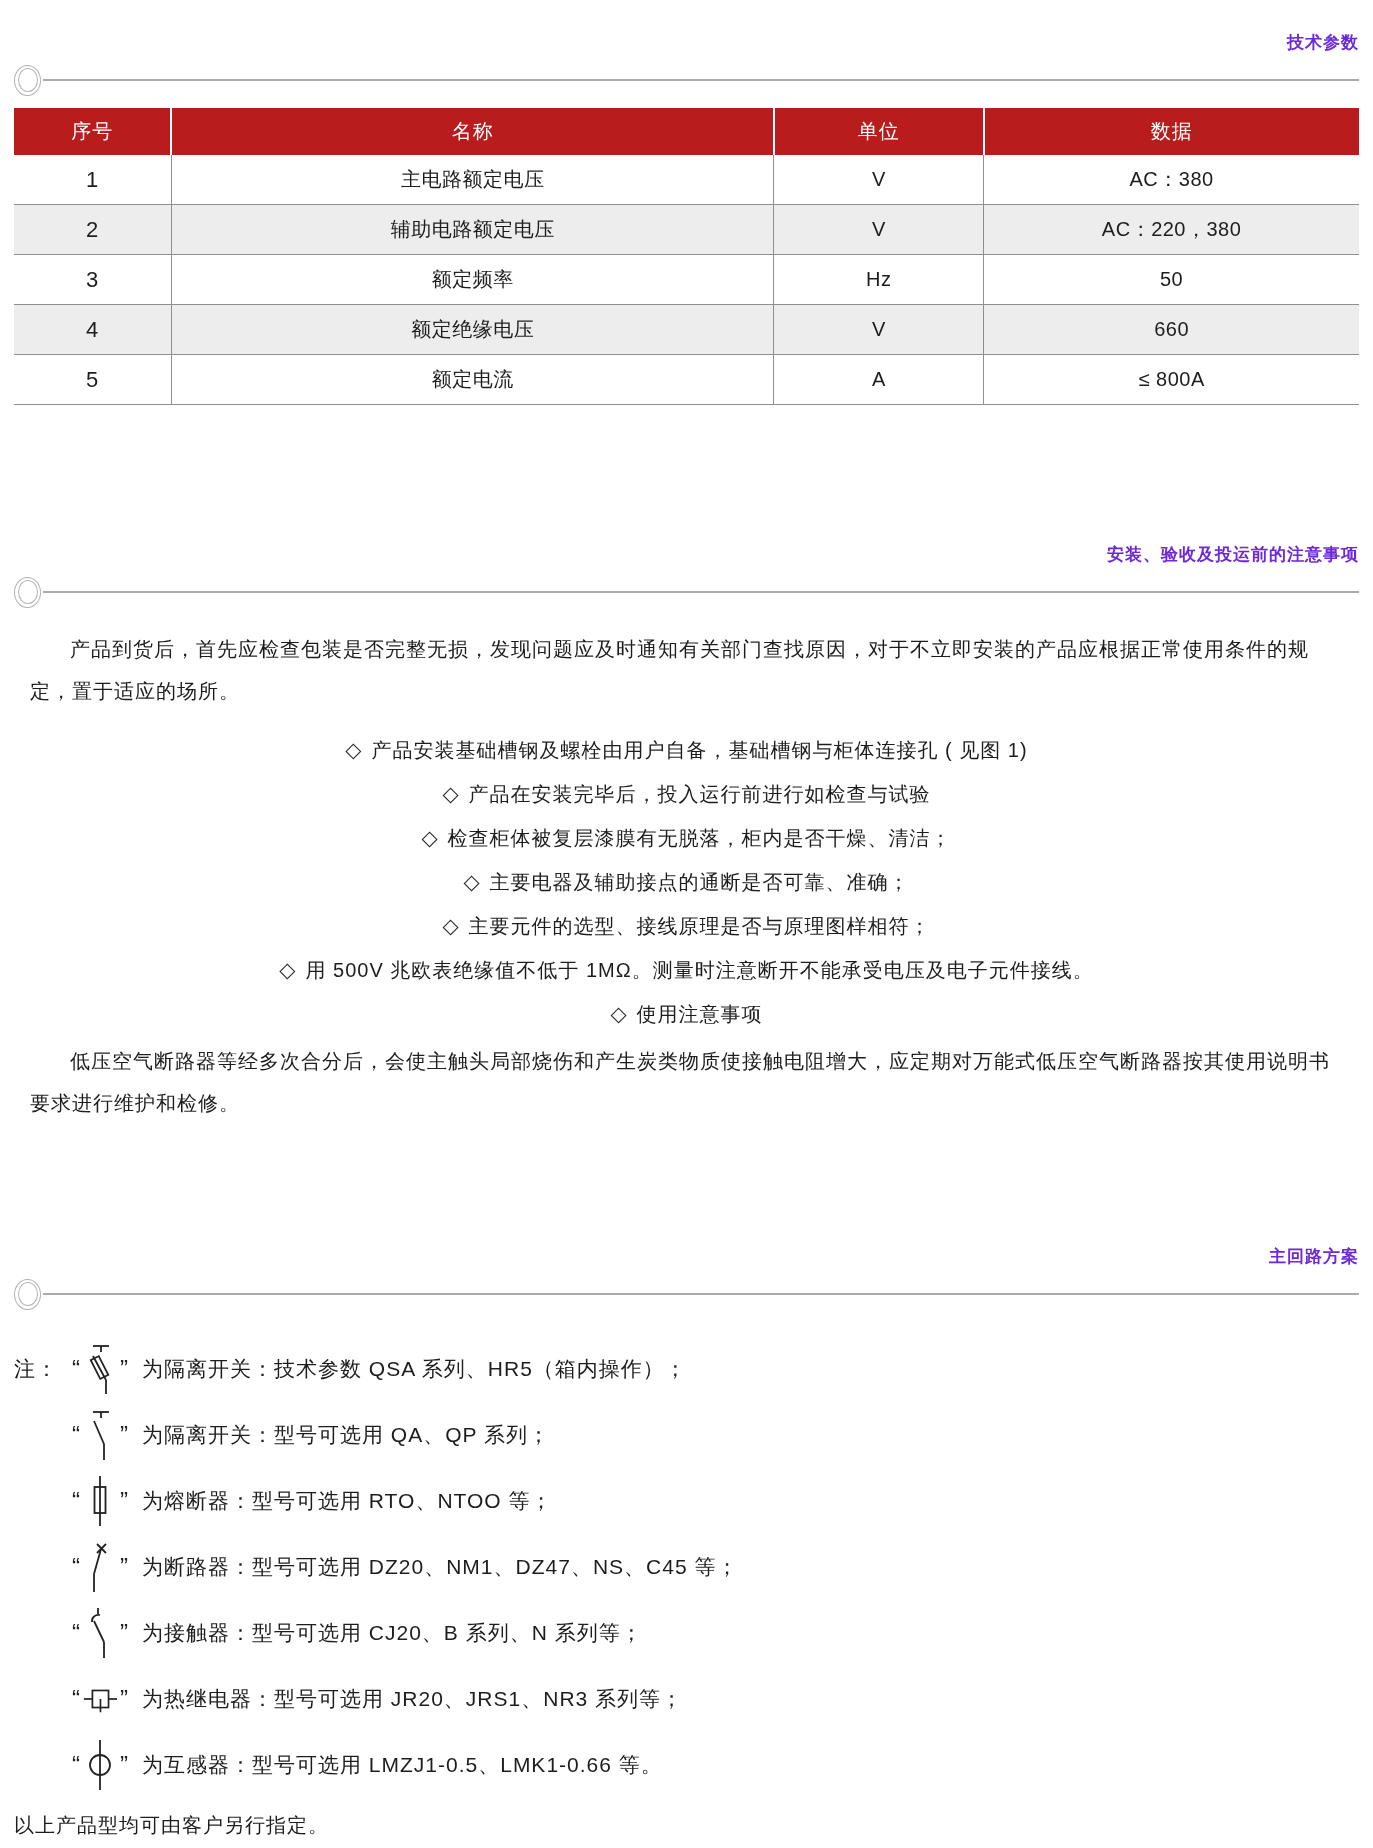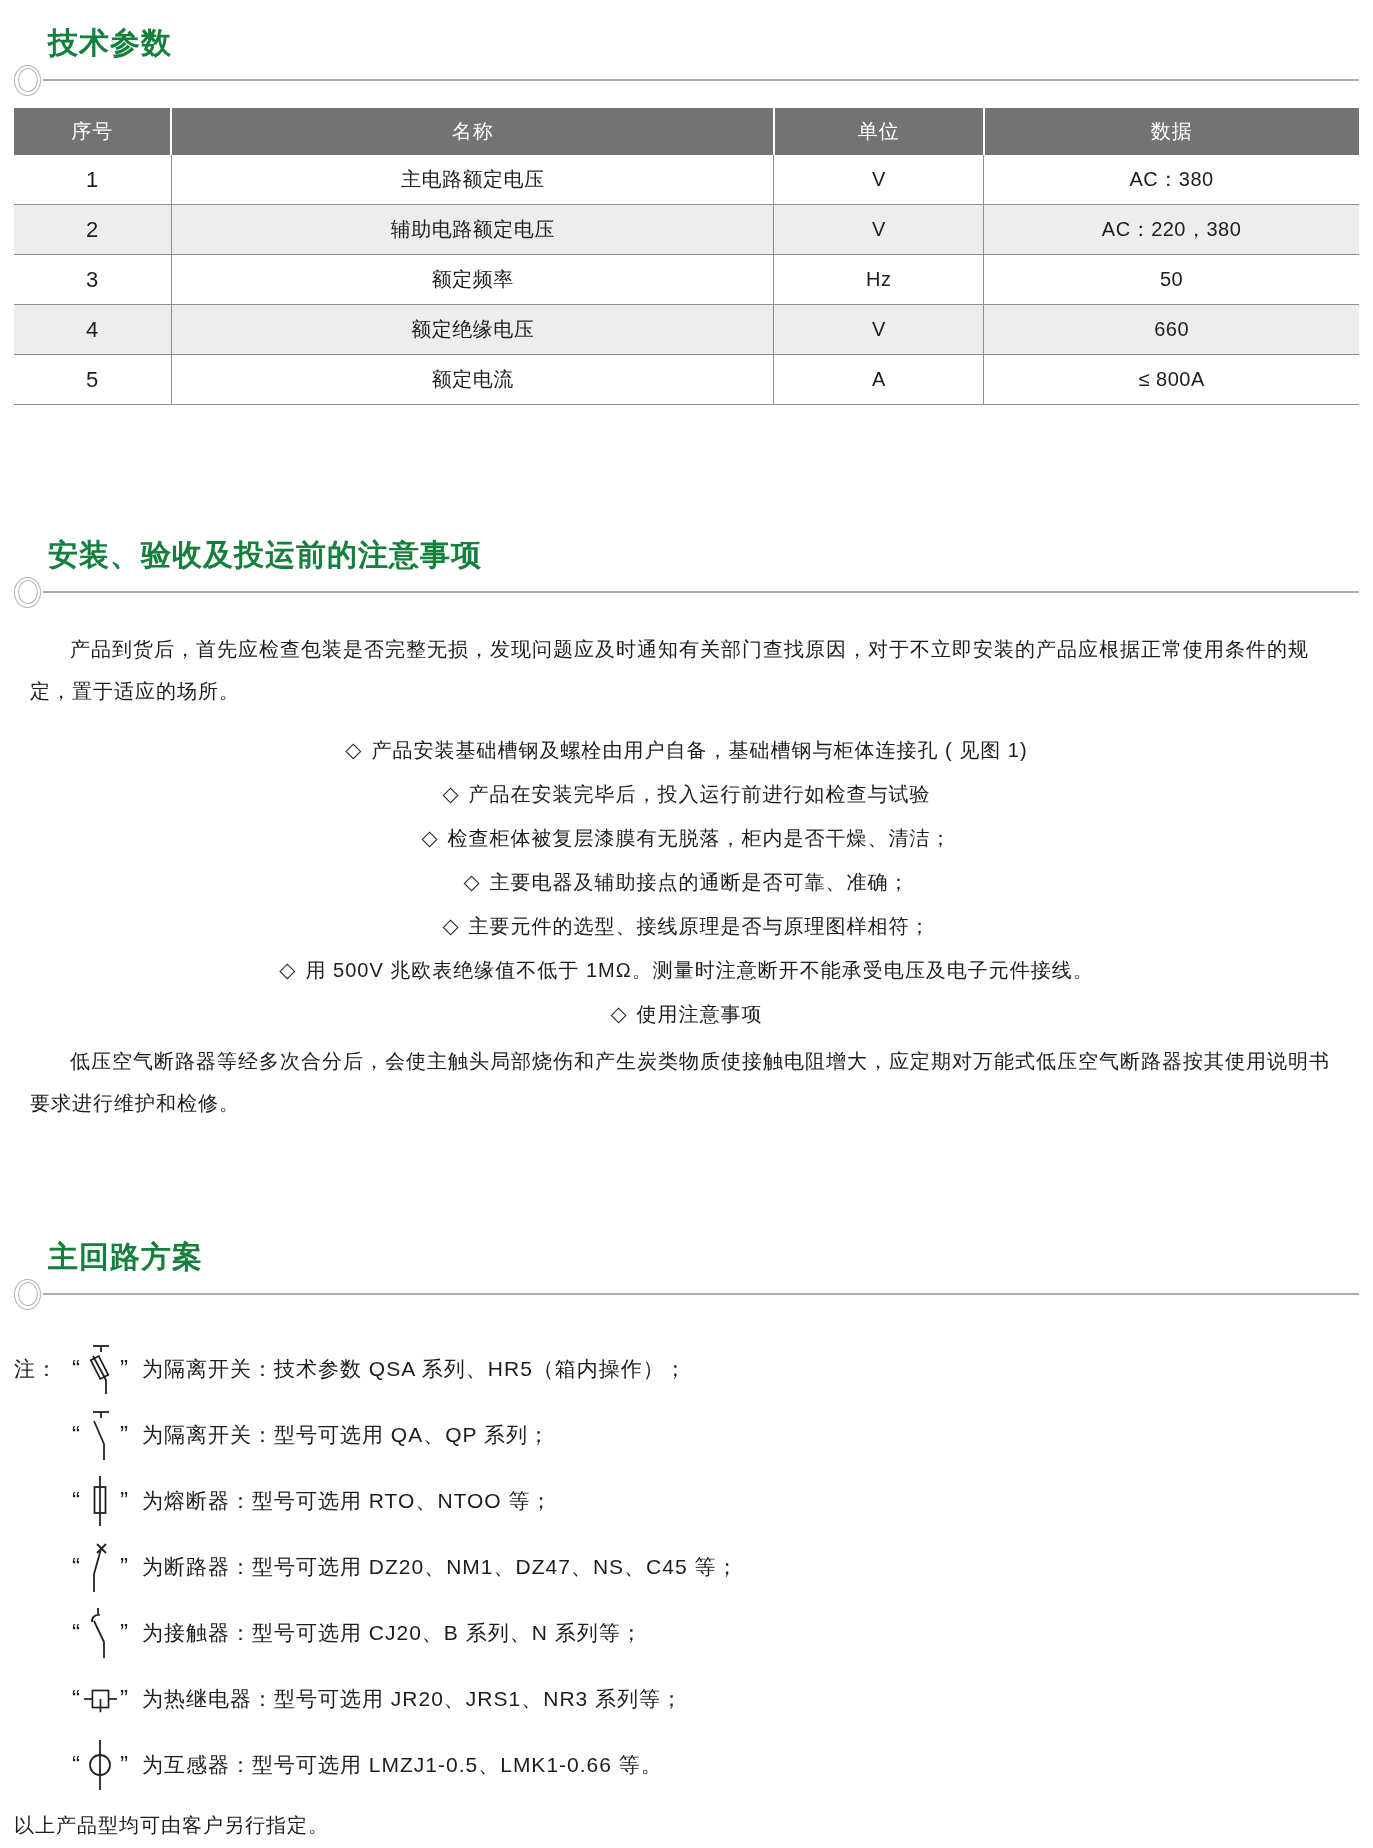--- a/index.html
+++ b/index.html
@@ -7,41 +7,42 @@
     width:1373px;min-height:1848px;box-sizing:border-box;
     font-family:"Liberation Sans","DejaVu Sans",sans-serif;
     color:#1d1d1d;
   }
   .page{padding:28px 14px 90px 14px;}
 
   
   .sec-head{position:relative;}
   .sec-title{
     margin:0 0 0 34px;
-    font-size:30px;font-weight:bold;color:#15803d;line-height:30px;
+    font-size:17px;font-weight:bold;color:#6d28d9;line-height:30px;
     letter-spacing:1px;
+    text-align:right;
   }
   .sec-rule{display:flex;align-items:center;margin-top:6px;height:32px;}
   .ring{
     width:27px;height:31px;box-sizing:border-box;flex:0 0 auto;
     border:1.5px solid #b3b3b3;border-radius:50%;position:relative;
   }
   .ring::after{
     content:"";position:absolute;inset:2.5px;
     border:1px solid #b3b3b3;border-radius:50%;
   }
   .rule-line{flex:1;height:1.5px;background:#ababab;margin-left:2px;}
 
   
   table.params{
     width:100%;border-collapse:collapse;margin-top:12px;
     font-size:20px;table-layout:fixed;
   }
   table.params th{
-    background:#737373;color:#ffffff;font-weight:normal;
+    background:#b91c1c;color:#ffffff;font-weight:normal;
     height:45px;border-right:2px solid #ffffff;letter-spacing:1px;
   }
   table.params th:last-child{border-right:none;}
   table.params td{
     height:47px;text-align:center;
     border-right:1px solid #8f8f8f;border-bottom:1px solid #8f8f8f;
     letter-spacing:0.5px;
   }
   table.params td:last-child{border-right:none;}
   table.params tbody tr:nth-child(even){background:#ededed;}

